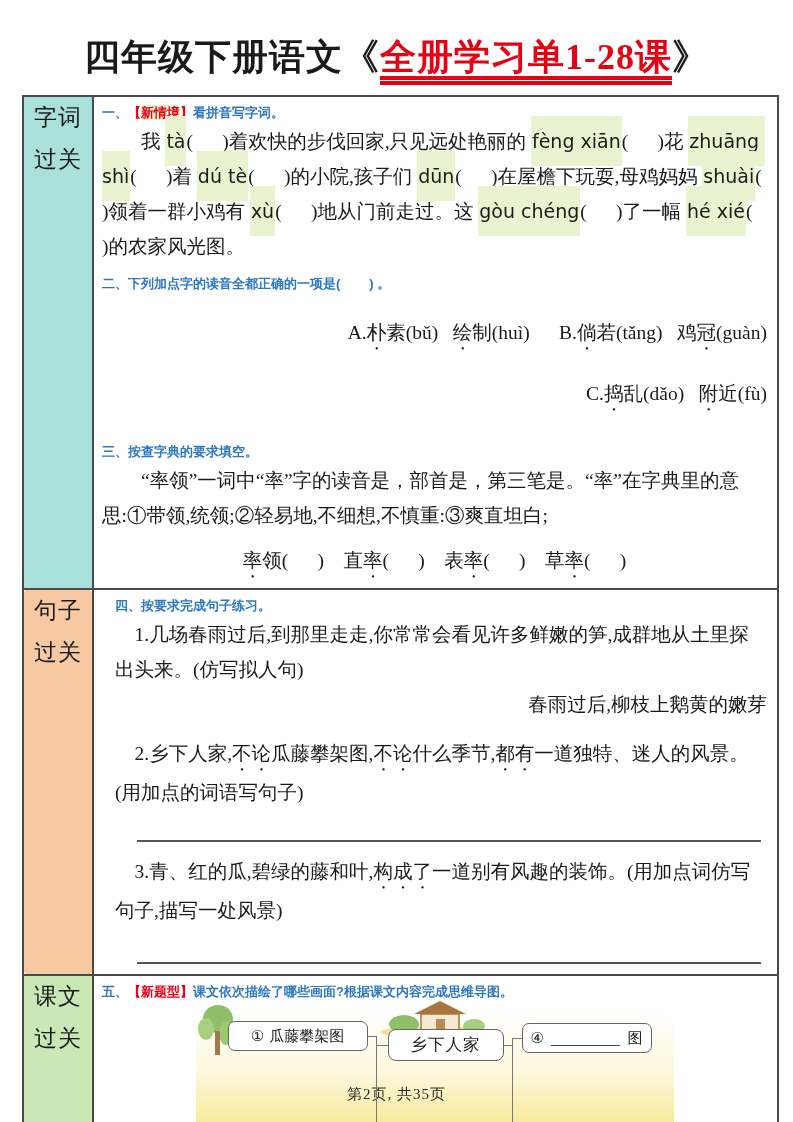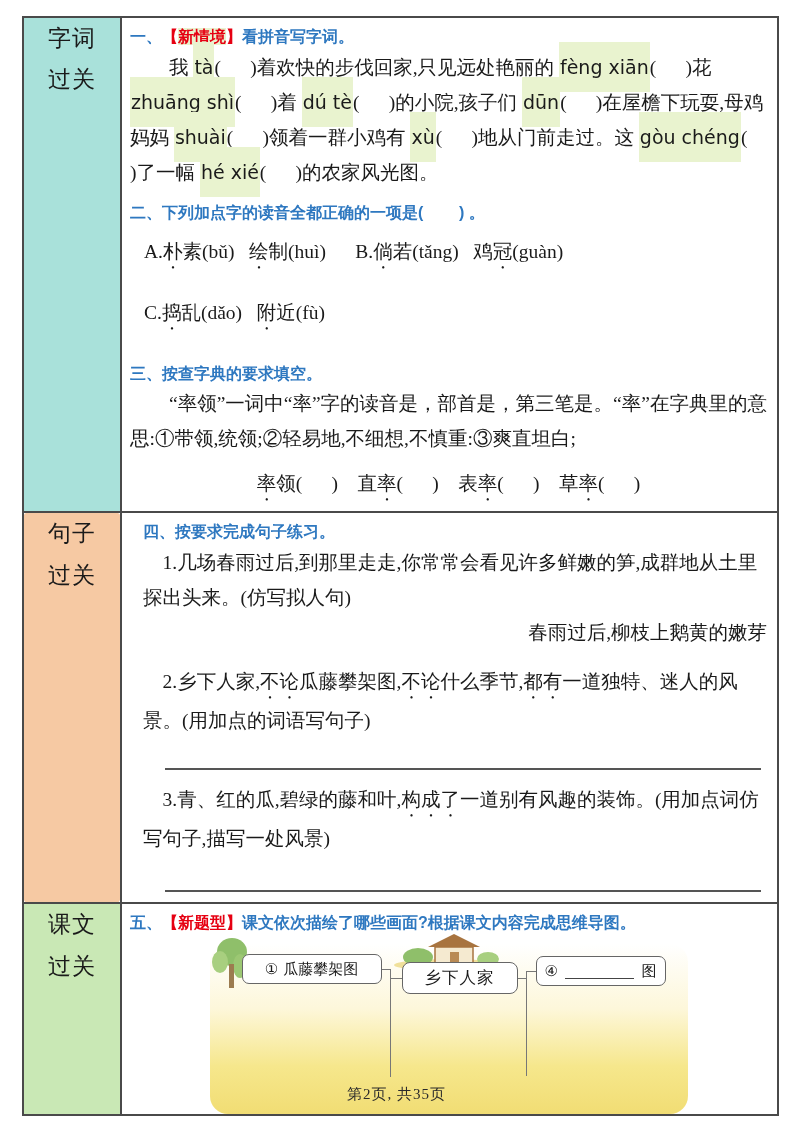--- a/index.html
+++ b/index.html
@@ -12,37 +12,37 @@
   .page{position:relative;width:793px;height:1122px;background:#fff;overflow:hidden;margin:0 auto;}
 
   
   .title{margin-top:36px;text-align:center;font-size:36px;font-weight:bold;letter-spacing:1px;line-height:1.2;}
   .title .red-part{color:var(--red);text-decoration:underline double var(--red);text-decoration-thickness:4px;text-underline-offset:7px;}
   .subtitle{margin-top:14px;text-align:center;font-size:23px;letter-spacing:2px;}
 
   
   table.sheet{border-collapse:collapse;margin:16px 0 0 22px;width:757px;table-layout:fixed;}
   table.sheet td{border:2px solid var(--border);vertical-align:top;}
-  td.side{width:98px;text-align:center;vertical-align:middle;font-size:23px;letter-spacing:1px;line-height:1.8;}
+  td.side{width:70px;text-align:center;vertical-align:middle;font-size:23px;letter-spacing:1px;line-height:1.8;}
   td.side .side-label{display:block;}
   td.content{padding:6px 10px 6px 8px;font-size:19.5px;line-height:1.8;}
   .row1 .content{height:425px;}
   .row2 .content{height:320px;padding-left:21px;}
   .row3 .content{height:190px;}
 
   .seg{white-space:pre-wrap;}
-  .heading{font-family:"Liberation Sans","DejaVu Sans",sans-serif;font-weight:bold;font-size:16px;line-height:1.6;}
+  .heading{font-family:"Liberation Sans","DejaVu Sans",sans-serif;font-weight:bold;font-size:13px;line-height:1.6;}
   .blue{color:var(--blue);}
   .red{color:var(--red);}
   .hl2{background:var(--hl);}
   .py{background:var(--hl);font-family:"DejaVu Sans","Liberation Sans",sans-serif;font-size:19px;padding:14px 1px;}
   .dot{text-emphasis:filled dot;-webkit-text-emphasis:filled dot;text-emphasis-position:under right;-webkit-text-emphasis-position:under;}
   .indent2{text-indent:2em;}
   .indent1{text-indent:1em;}
-  .opt-line{margin:8px 0 0 14px;}
+  .opt-line{margin:20px 0 0 14px;text-align:right;}
   .opt-line.c{margin-top:22px;}
   .fill-line{margin-top:10px;text-align:center;}
   .mt6{margin-top:6px;}
   .mt12{margin-top:12px;}
 
   .answer-flex{display:flex;align-items:flex-end;margin-left:1em;flex-direction:column;}
   .answer-flex .tail{flex:1;border-bottom:2.5px solid var(--line);margin:0 2px 6px 4px;height:1.2em;}
   .answer-line{border-bottom:2.5px solid var(--line);margin:30px 6px 4px 22px;height:0;}
   .answer-line.last{margin-top:34px;}
 
@@ -63,20 +63,21 @@
   .c-v{position:absolute;z-index:2;width:0;border-left:1.6px solid #777;}
 
   
   .footer{position:absolute;left:0;right:0;bottom:18px;text-align:center;font-size:15px;color:#2b2b2b;letter-spacing:1px;}
 </style>
 </head>
 <body>
 
 <div class="page">
 
+  <div class="title"><span>四年级下册语文《</span><span class="red-part">全册学习单1-28课</span><span>》</span></div>
 
 
   <table class="sheet">
     <tbody>
         <tr class="row1">
       <td class="side" style="background:var(--teal);">
         <span class="side-label">字词</span>
         <span class="side-label">过关</span>
       </td>
       <td class="content">

